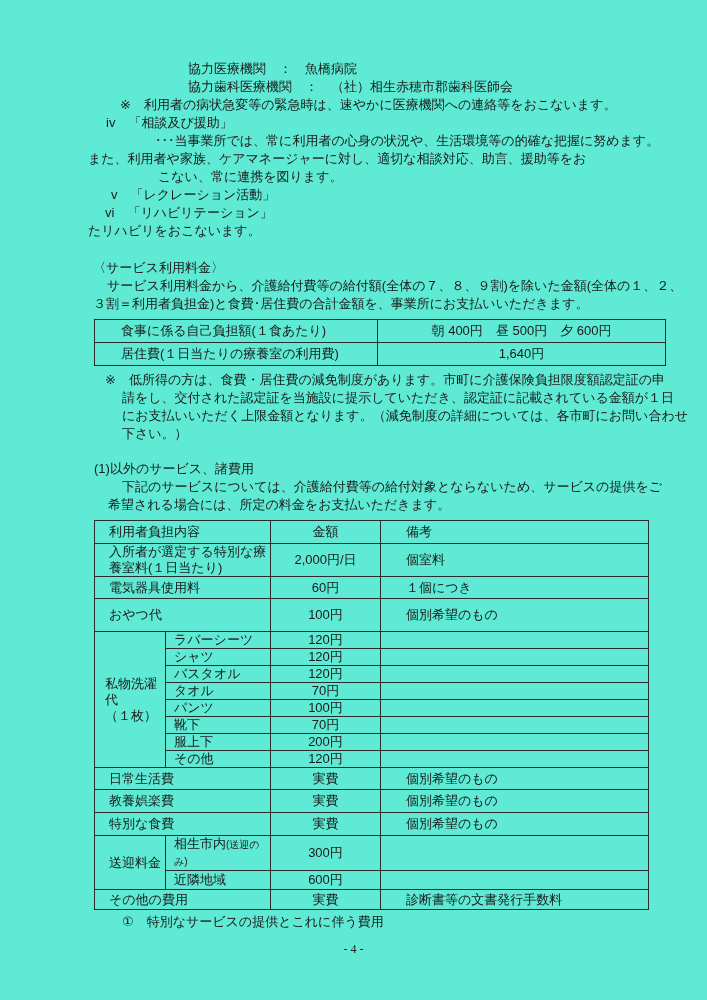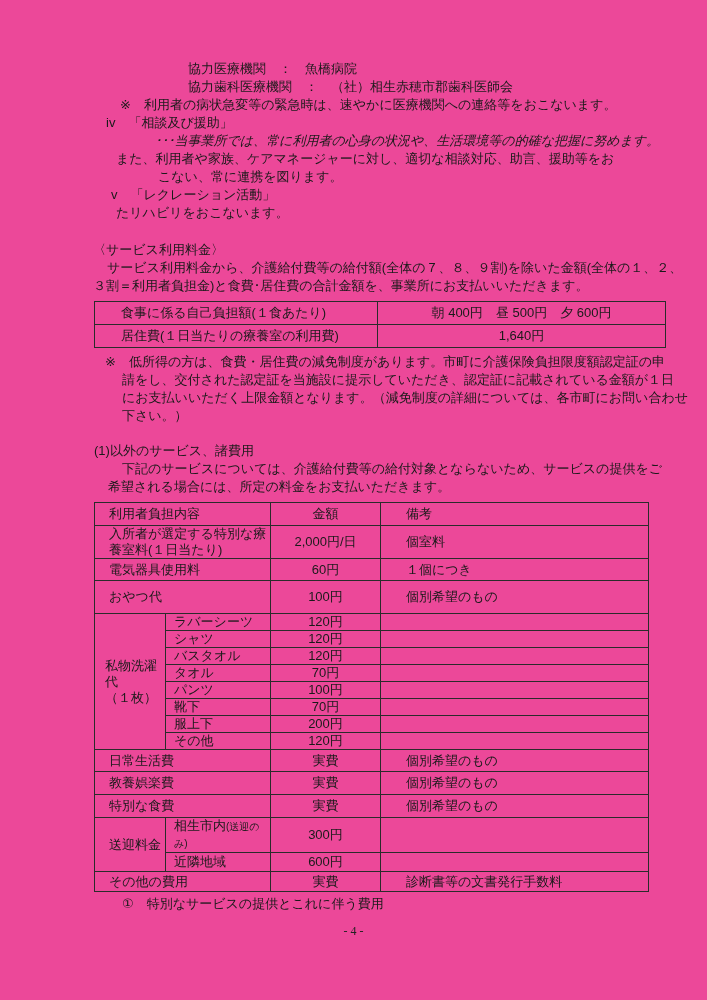--- a/index.html
+++ b/index.html
@@ -1,41 +1,41 @@
 <!DOCTYPE html>
 <html><head>
 <meta charset="utf-8">
 <style>
   html,body { margin:0; padding:0; background:#e8e8e8; }
   .page {
     position: relative;
     width: 707px;
     height: 1000px;
     margin: 0 auto;
-    background: #ec4899;
+    background: #5eead4;
     font-family: "Liberation Sans", "DejaVu Sans", sans-serif;
     color: #1a1a1a;
     font-size: 13px;
     line-height: 18px;
     overflow: hidden;
   }
   .content { padding-top: 60px; }
   .line { white-space: nowrap; }
 
   
   .ml94  { margin-left: 94px; }
   .ml105 { margin-left: 105px; }
   .ml106 { margin-left: 106px; }
   .ml107 { margin-left: 107px; }
   .ml111 { margin-left: 111px; }
   .ml120 { margin-left: 120px; }
   .ml122 { margin-left: 122px; }
-  .ml155 { margin-left: 155px; font-style: italic; }
+  .ml155 { margin-left: 155px; }
   .ml158 { margin-left: 158px; }
-  .ml172 { margin-left: 116px; }
+  .ml172 { margin-left: 88px; }
   .ml188 { margin-left: 188px; }
   .ml93  { margin-left: 93px; }
   .ml108 { margin-left: 108px; }
 
   table { border-collapse: collapse; table-layout: fixed; }
   td {
     border: 1px solid #2b2b2b;
     padding: 0;
     font-size: 13px;
     line-height: 16px;
@@ -85,20 +85,21 @@
 
     <div>
       <div class="line ml188">協力医療機関　：　魚橋病院</div>
       <div class="line ml188">協力歯科医療機関　：　（社）相生赤穂市郡歯科医師会</div>
       <div class="line ml120">※　利用者の病状急変等の緊急時は、速やかに医療機関への連絡等をおこないます。</div>
       <div class="line ml106">iv　「相談及び援助」</div>
       <div class="line ml155">･･･当事業所では、常に利用者の心身の状況や、生活環境等の的確な把握に努めます。</div>
       <div class="line ml172">また、利用者や家族、ケアマネージャーに対し、適切な相談対応、助言、援助等をお</div>
       <div class="line ml158">こない、常に連携を図ります。</div>
       <div class="line ml111">v　「レクレーション活動」</div>
+      <div class="line ml105">vi　「リハビリテーション」</div>
       <div class="line ml172">たリハビリをおこないます。</div>
     </div>
 
     <div class="sec-gap">
       <div class="line ml93">〈サービス利用料金〉</div>
       <div class="line ml107">サービス利用料金から、介護給付費等の給付額(全体の７、８、９割)を除いた金額(全体の１、２、</div>
       <div class="line ml93">３割＝利用者負担金)と食費･居住費の合計金額を、事業所にお支払いいただきます。</div>
     </div>
 
     <table class="t1">

